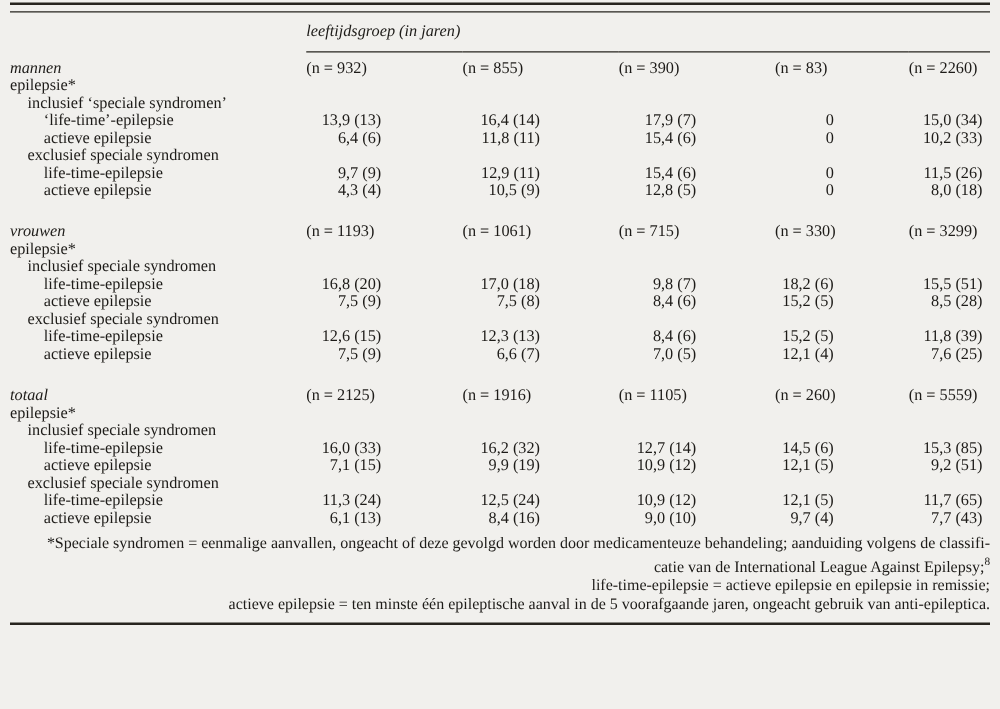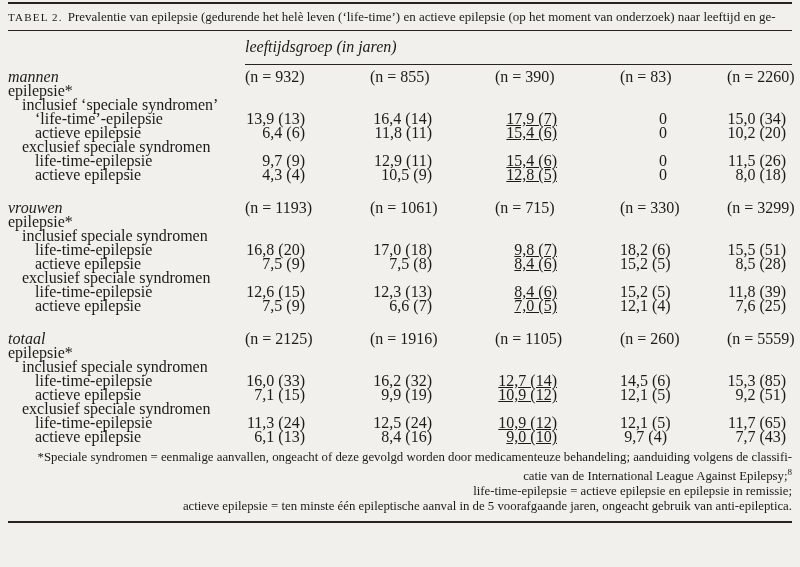--- a/index.html
+++ b/index.html
@@ -10,54 +10,53 @@
     color:#1d1b18;
   }
   .sheet{position:relative;width:800px;height:567px;}
   .inner{padding:0 8px;}
   .rule{border:0;height:0;border-top:2px solid #27241f;margin:0;}
   .rule.thin{border-top-width:1.5px;}
   .rule-top{margin-top:2px;}
   .caption{font-size:13px;line-height:15px;margin:5px 0 5px 0;}
   .cap-line1{white-space:nowrap;overflow:hidden;}
   .cap-label{font-size:11px;letter-spacing:1.2px;margin-right:5px;}
-  table{border-collapse:collapse;width:784px;table-layout:fixed;font-size:16px;}
+  table{border-collapse:collapse;width:784px;table-layout:fixed;font-size:13px;}
   col.c-lbl{width:237px;}
   col.c1,col.c2,col.c3{width:125px;}
   col.c4{width:107px;}
   col.c5{width:65px;}
   th{font-weight:normal;text-align:left;}
   .spanner{font-style:italic;padding:7px 0 8px 0;border-bottom:1.5px solid #27241f;}
   tr.cols th{font-style:italic;padding:4px 0 8px 0;border-bottom:1.5px solid #27241f;}
   tbody td{padding:0;line-height:14px;vertical-align:baseline;white-space:nowrap;}
   tr.sec-head td{padding-top:5px;}
   .it{font-style:italic;}
   .ind1{padding-left:14px;}
   .ind2{padding-left:27px;}
   td.num{text-align:right;}
   td.v1{padding-right:65px;}
   td.v2{padding-right:63px;text-align:right;}
-  td.v3{padding-right:63px;text-decoration:underline;}
+  td.v3{padding-right:63px;}
   td.v4{padding-right:60px;}
   td.v5{padding-right:6px;}
   tr.gap td{height:14px;}
   .footnotes{font-size:12.8px;line-height:15px;margin-top:6px;padding-left:15px;text-align:right;}
   .fn-first{text-indent:-7px;}
   .footnotes sup{font-size:9px;}
   .rule-bottom{margin-top:7px;}
 </style>
 </head>
 <body>
 
 <div class="sheet">
   <div class="inner">
     <div class="rule rule-top"></div>
 
     <div class="caption">
-      <div class="cap-line1"><span class="cap-label">TABEL 2.</span><span>Prevalentie van epilepsie (gedurende het helè leven (‘life-time’) en actieve epilepsie (op het moment van onderzoek) naar leeftijd en ge-</span></div>
     </div>
 
     <div class="rule thin"></div>
 
     <table>
       <colgroup>
         <col class="c-lbl">
           <col class="c1">
           <col class="c2">
           <col class="c3">
@@ -95,21 +94,21 @@
           <td class="num v3">17,9 (7)</td>
           <td class="num v4">0</td>
           <td class="num v5">15,0 (34)</td>
         </tr>
         <tr>
           <td class="ind2">actieve epilepsie</td>
           <td class="num v1">6,4 (6)</td>
           <td class="num v2">11,8 (11)</td>
           <td class="num v3">15,4 (6)</td>
           <td class="num v4">0</td>
-          <td class="num v5">10,2 (20)</td>
+          <td class="num v5">10,2 (33)</td>
         </tr>
         <tr>
           <td class="ind1">exclusief speciale syndromen</td>
             <td colspan="5"></td>
         </tr>
         <tr>
           <td class="ind2">life-time-epilepsie</td>
           <td class="num v1">9,7 (9)</td>
           <td class="num v2">12,9 (11)</td>
           <td class="num v3">15,4 (6)</td>

